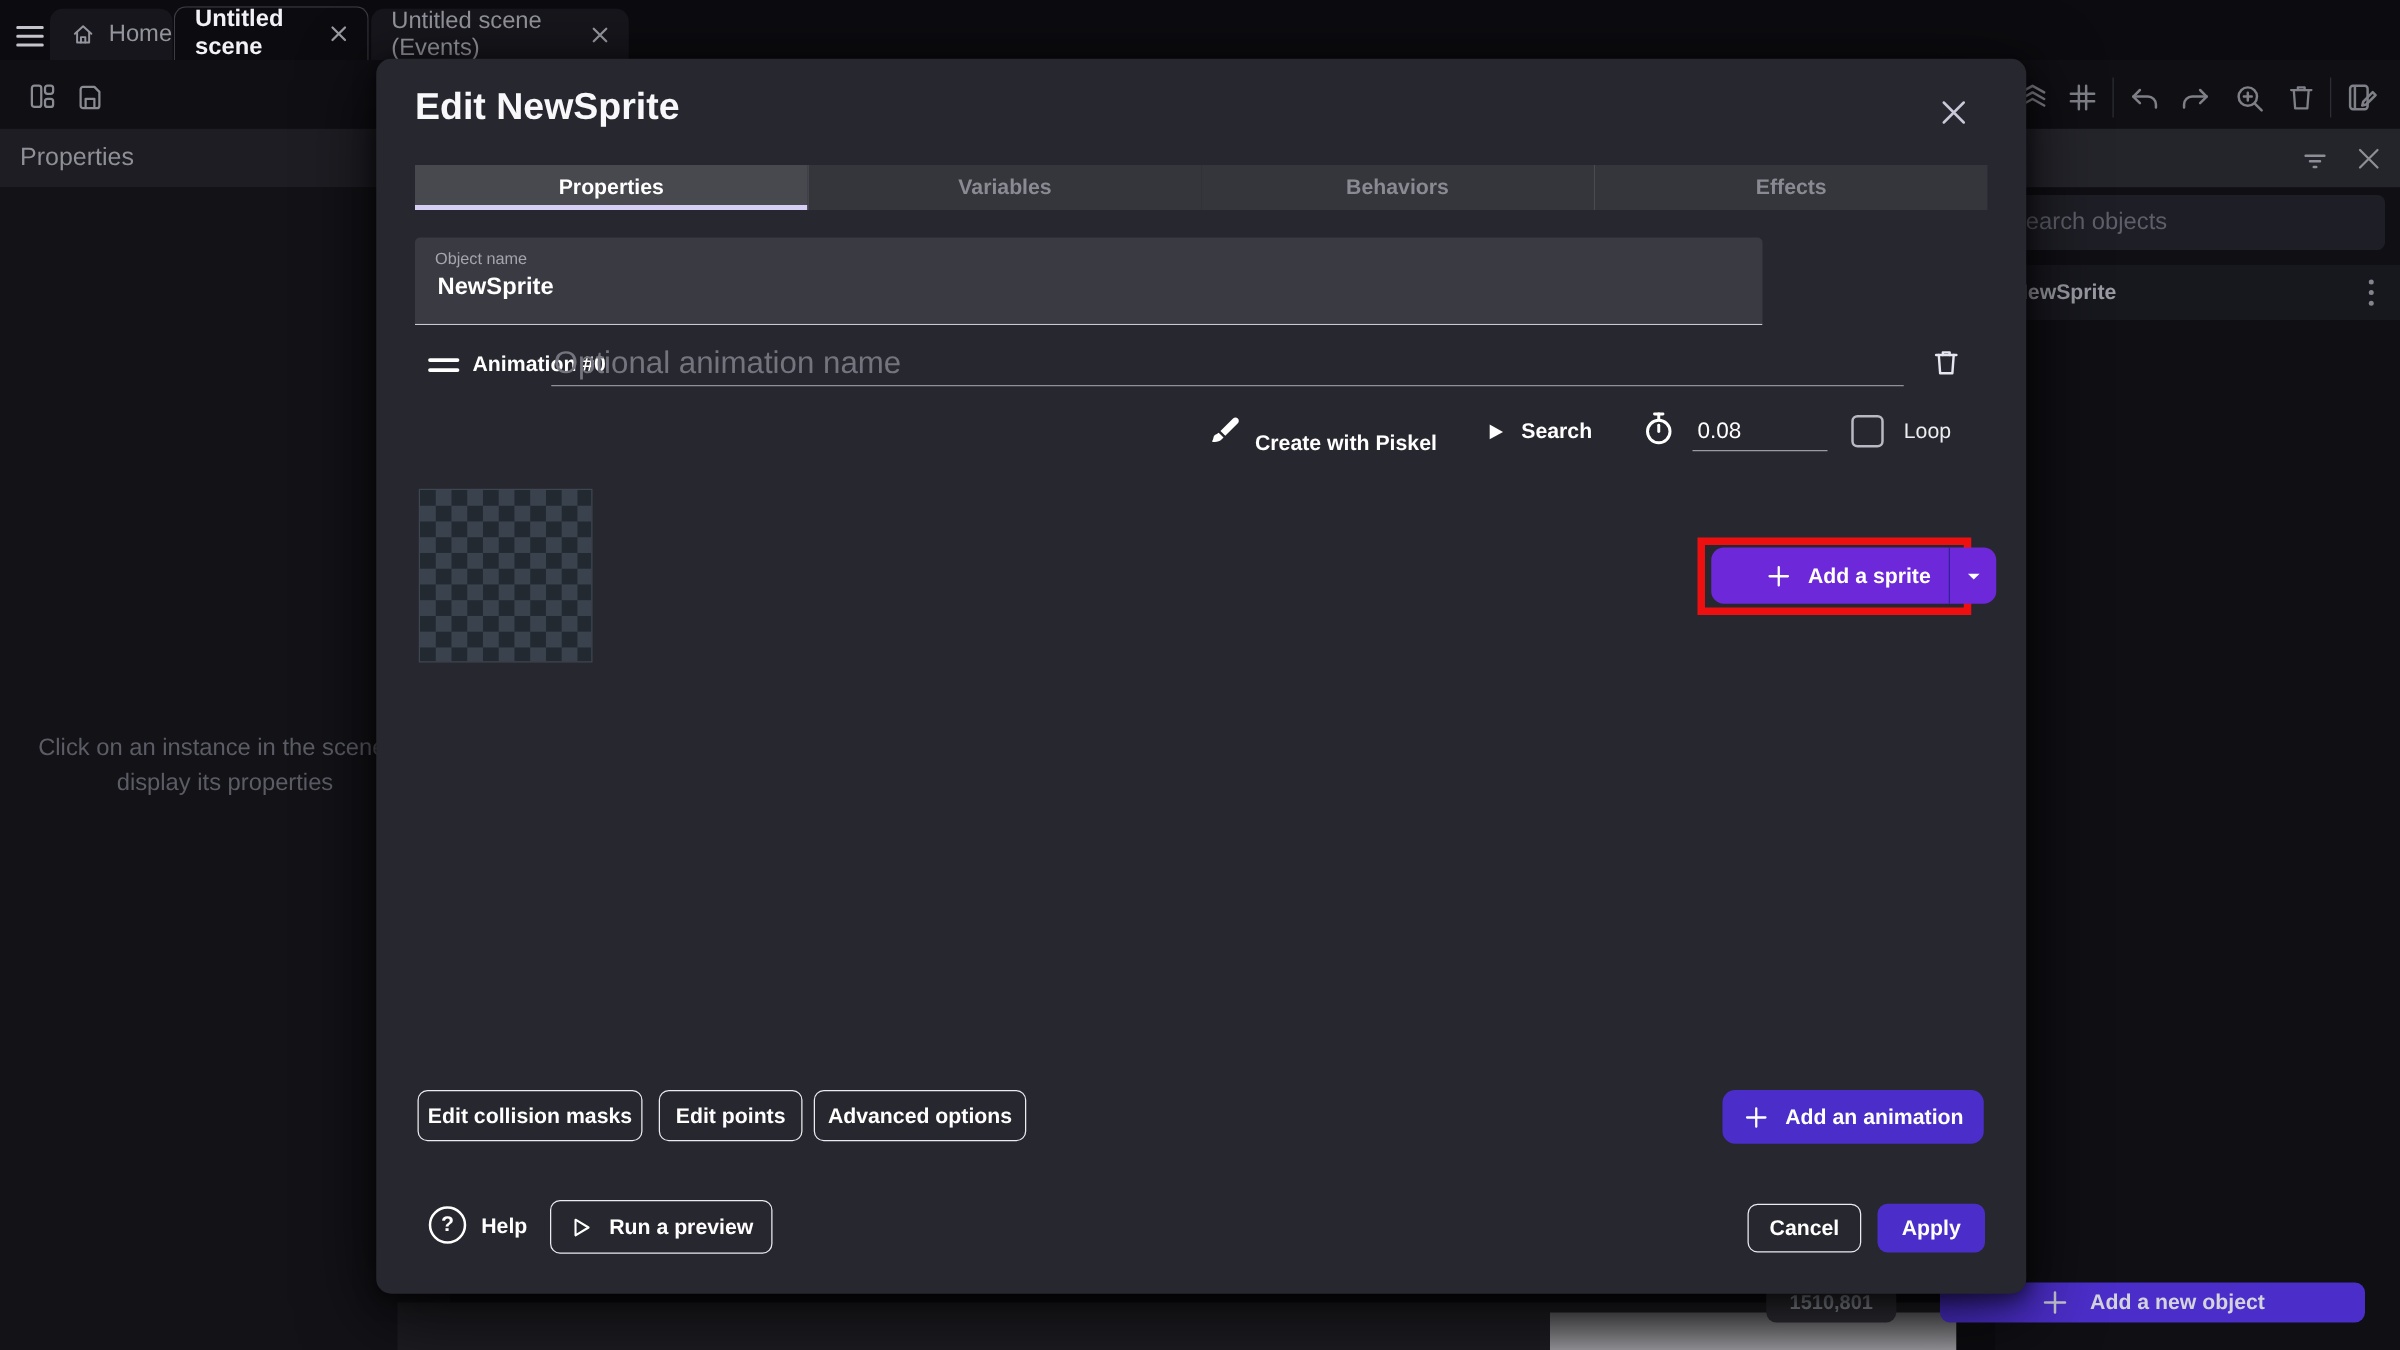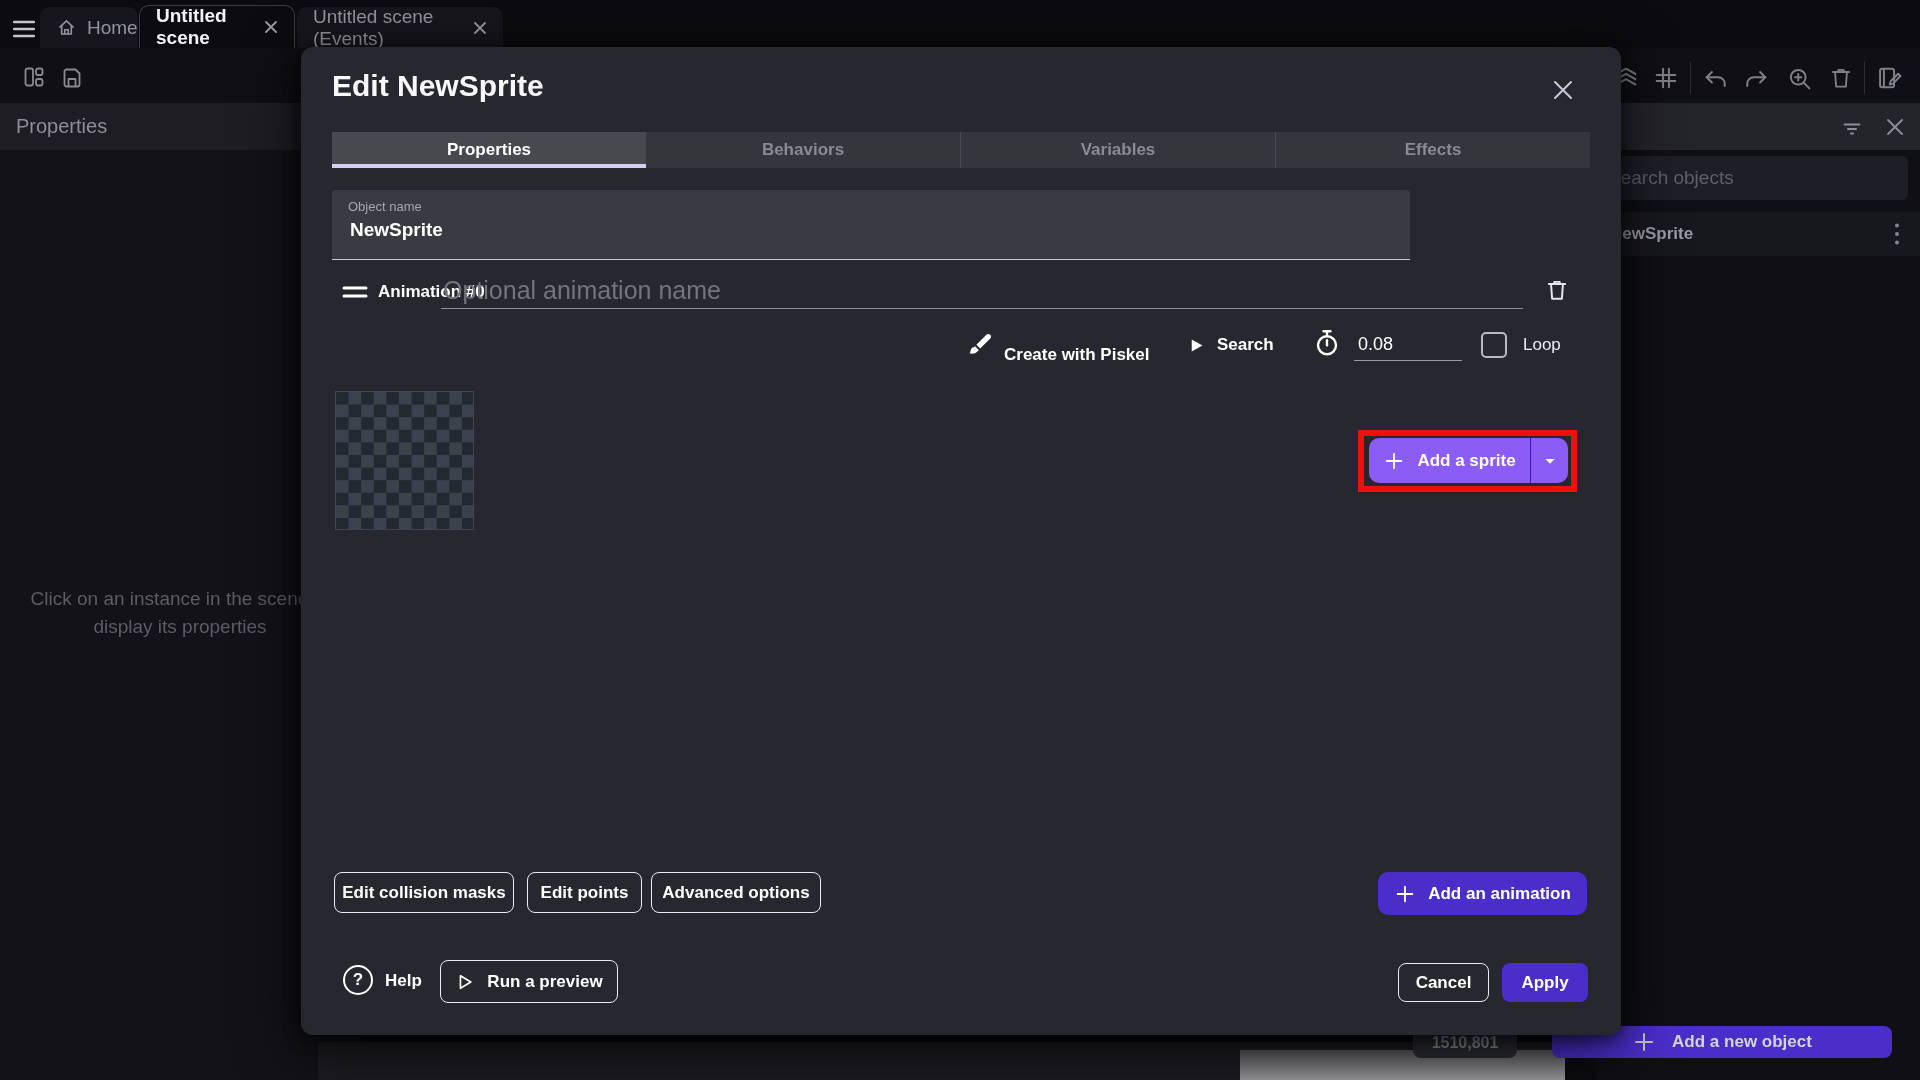--- a/index.html
+++ b/index.html
@@ -76,21 +76,21 @@
   .time-input{position:absolute;left:1053px;top:282px;width:108px;height:32px;background:transparent;border:none;
        border-bottom:1px solid #9a9aa4;outline:none;color:#fff;font-size:18px;font-family:inherit;padding:0 0 0 4px;box-sizing:border-box;}
   .checkbox{left:1180px;top:285px;width:26px;height:26px;border:2px solid #b9b9c4;border-radius:5px;box-sizing:border-box;}
 
   .thumb{left:34px;top:344px;width:139px;height:139px;border:1px solid #3f4650;box-sizing:border-box;
        background-color:#232931;
        background-image:conic-gradient(#3a424d 25%,#232931 25% 50%,#3a424d 50% 75%,#232931 75%);
        background-size:25.2px 25.2px;}
 
   .red-box{left:1057px;top:383px;width:219px;height:62px;border:6px solid #ee1010;box-sizing:border-box;}
-  .sprite-btn{left:1068px;top:391px;width:199px;height:45px;background:#8b5cf6;border-radius:10px;display:flex;}
+  .sprite-btn{left:1068px;top:391px;width:199px;height:45px;background:#6d28d9;border-radius:10px;display:flex;padding-left:29px;}
   .sprite-main{flex:1;display:flex;align-items:center;justify-content:center;gap:12px;color:#fff;
        font-size:17px;font-weight:bold;}
   .sprite-caret{width:37px;display:flex;align-items:center;justify-content:center;border-left:1px solid #34209a;}
 
   .btn-outline{display:flex;align-items:center;justify-content:center;gap:12px;border:1px solid #ebebf1;
        border-radius:8px;color:#fff;font-weight:bold;font-size:17px;background:transparent;box-sizing:border-box;}
   .btn-purple{display:flex;align-items:center;justify-content:center;gap:12px;background:#4b2ec9;
        border-radius:8px;color:#fff;font-weight:bold;font-size:17px;}
 
   .help-circle{left:42px;top:918px;width:30px;height:30px;border:2.5px solid #fff;border-radius:50%;
@@ -247,25 +247,25 @@
     <div class="abs dlg-close">
       <svg width="24" height="24" viewBox="0 0 24 24" stroke="#c9c9da" stroke-width="2" stroke-linecap="round">
           <path d="M4 4l16 16M20 4 4 20"></path>
         </svg>
     </div>
 
     <div class="abs dlg-tabs">
       <div class="dlg-tab sel">
           <span>Properties</span>
         </div>
+      <div class="dlg-tab sep">
+          <span>Variables</span>
+        </div>
       <div class="dlg-tab">
           <span>Behaviors</span>
-        </div>
-      <div class="dlg-tab sep">
-          <span>Variables</span>
         </div>
       <div class="dlg-tab sep">
           <span>Effects</span>
         </div>
     </div>
 
     <div class="abs field">
       <div class="field-label">Object name</div>
       <input class="field-input" value="NewSprite" style="">
     </div>

